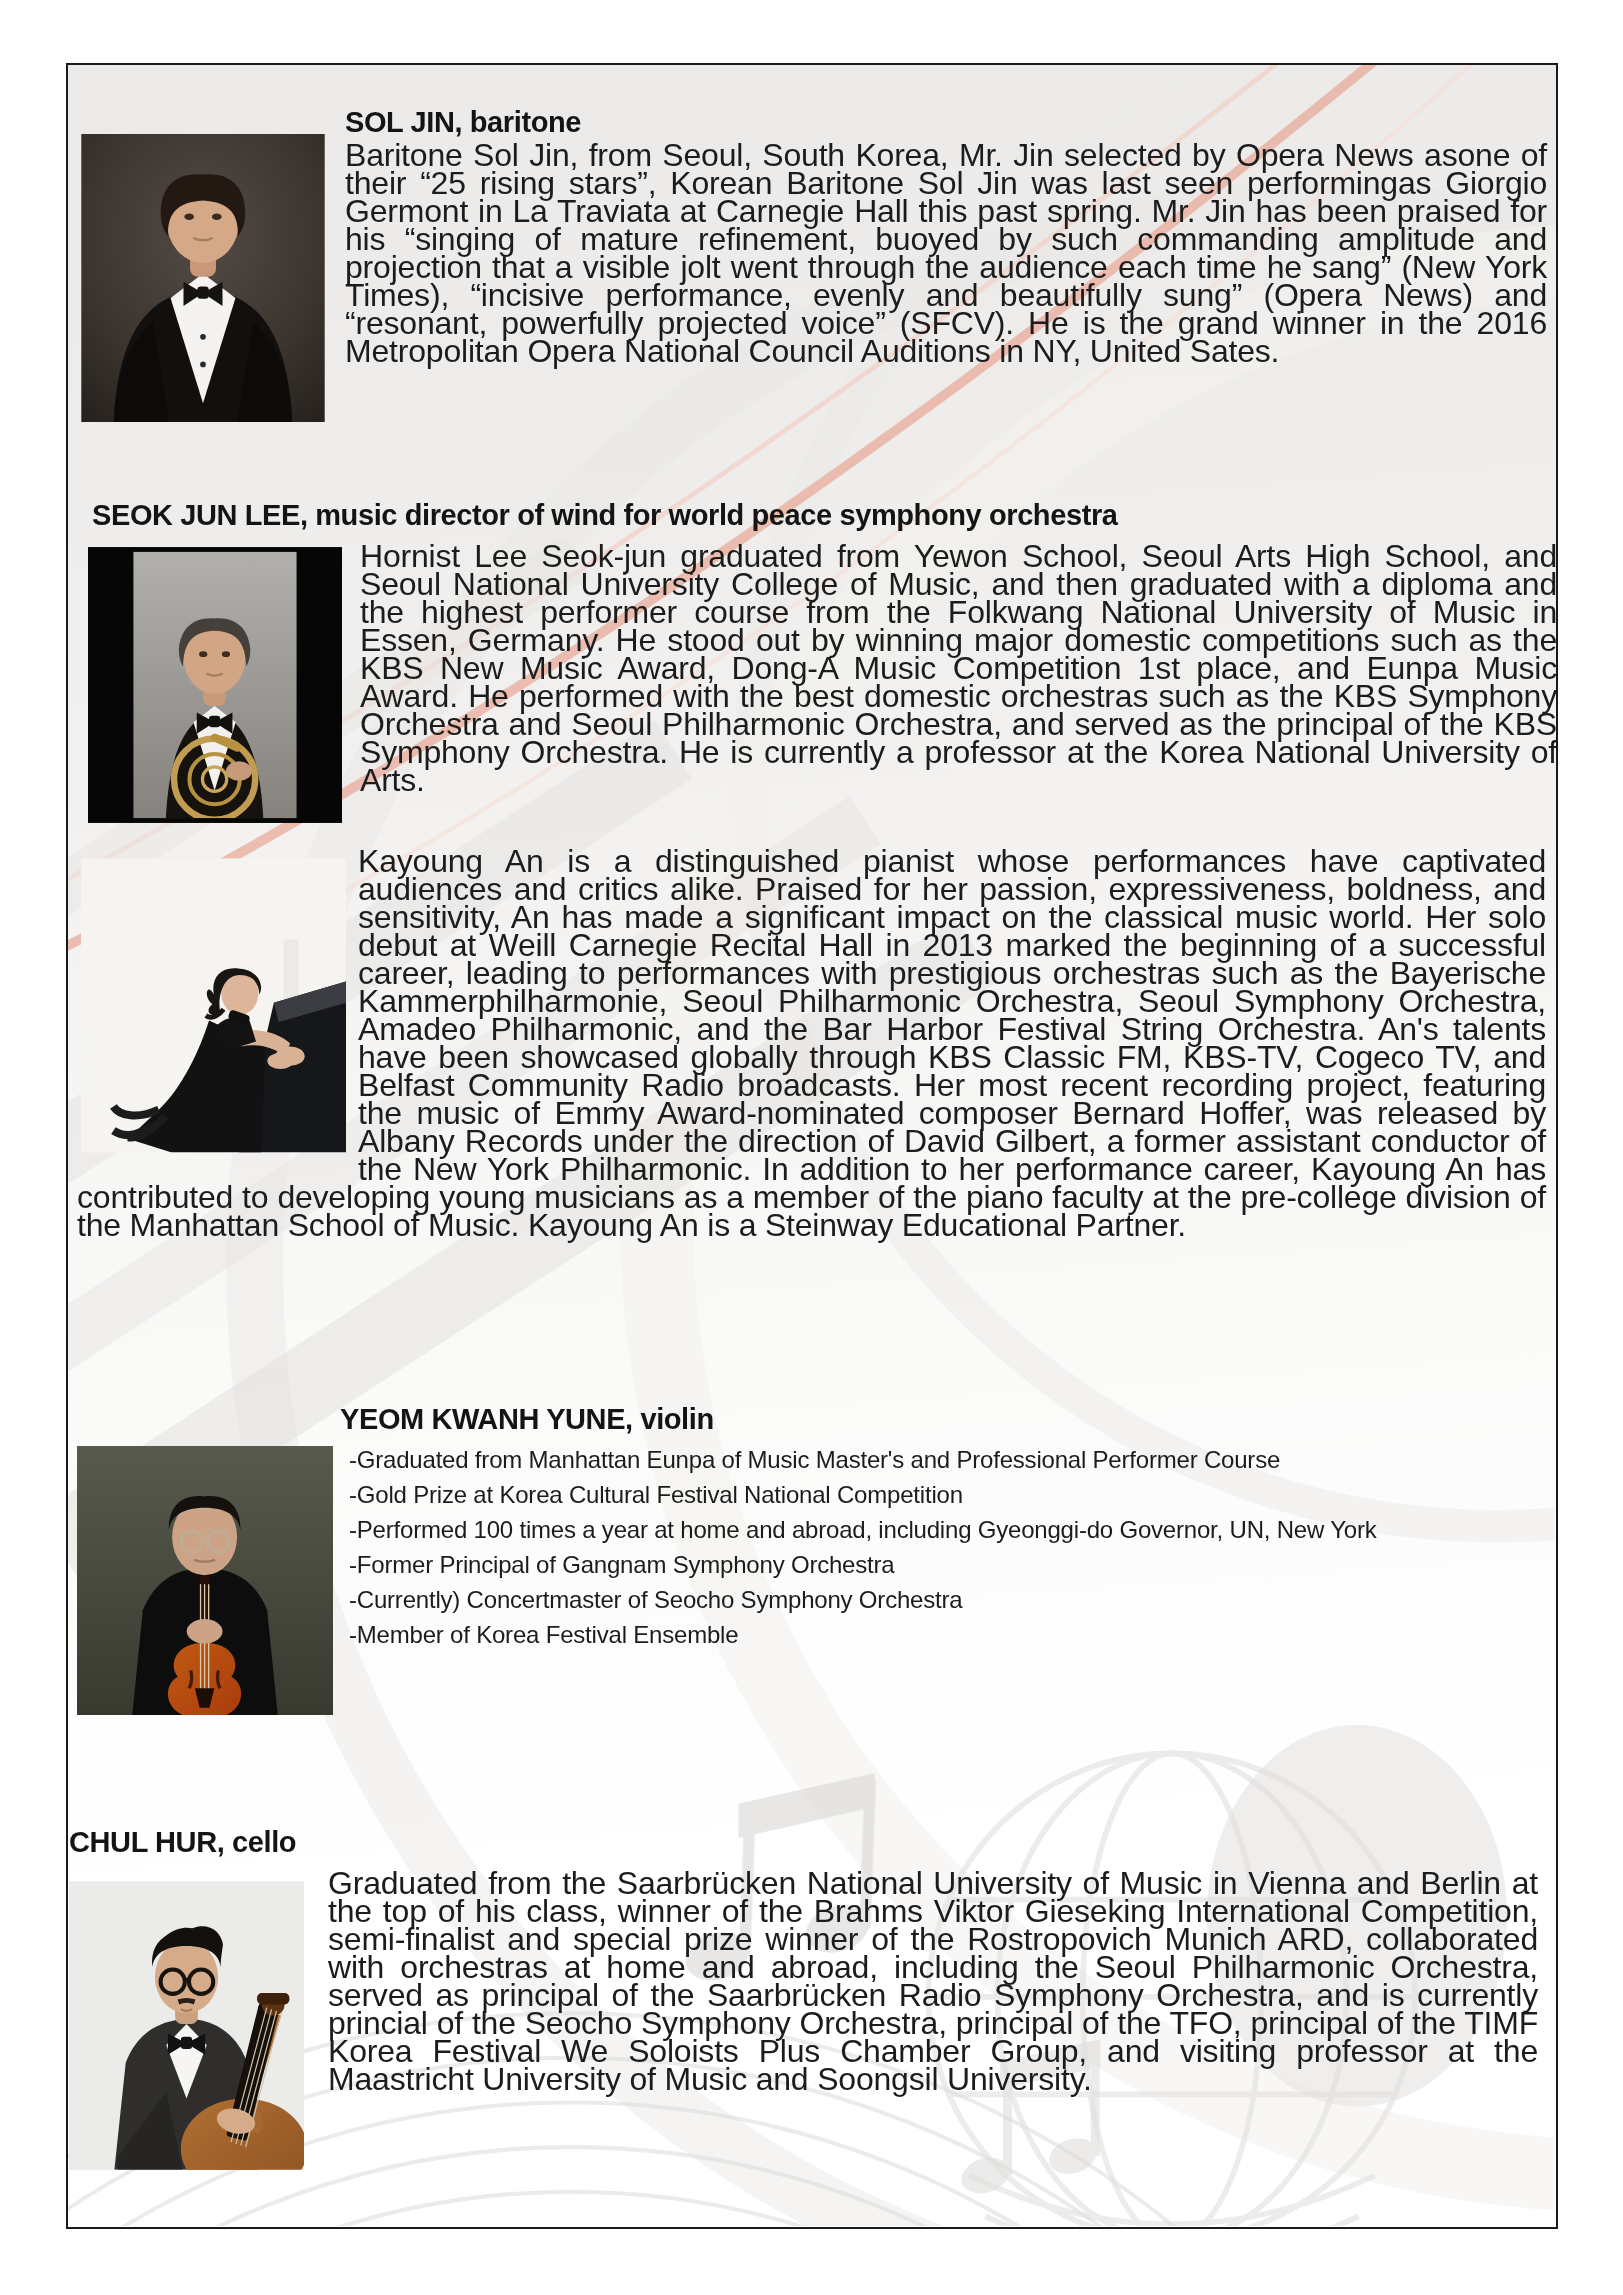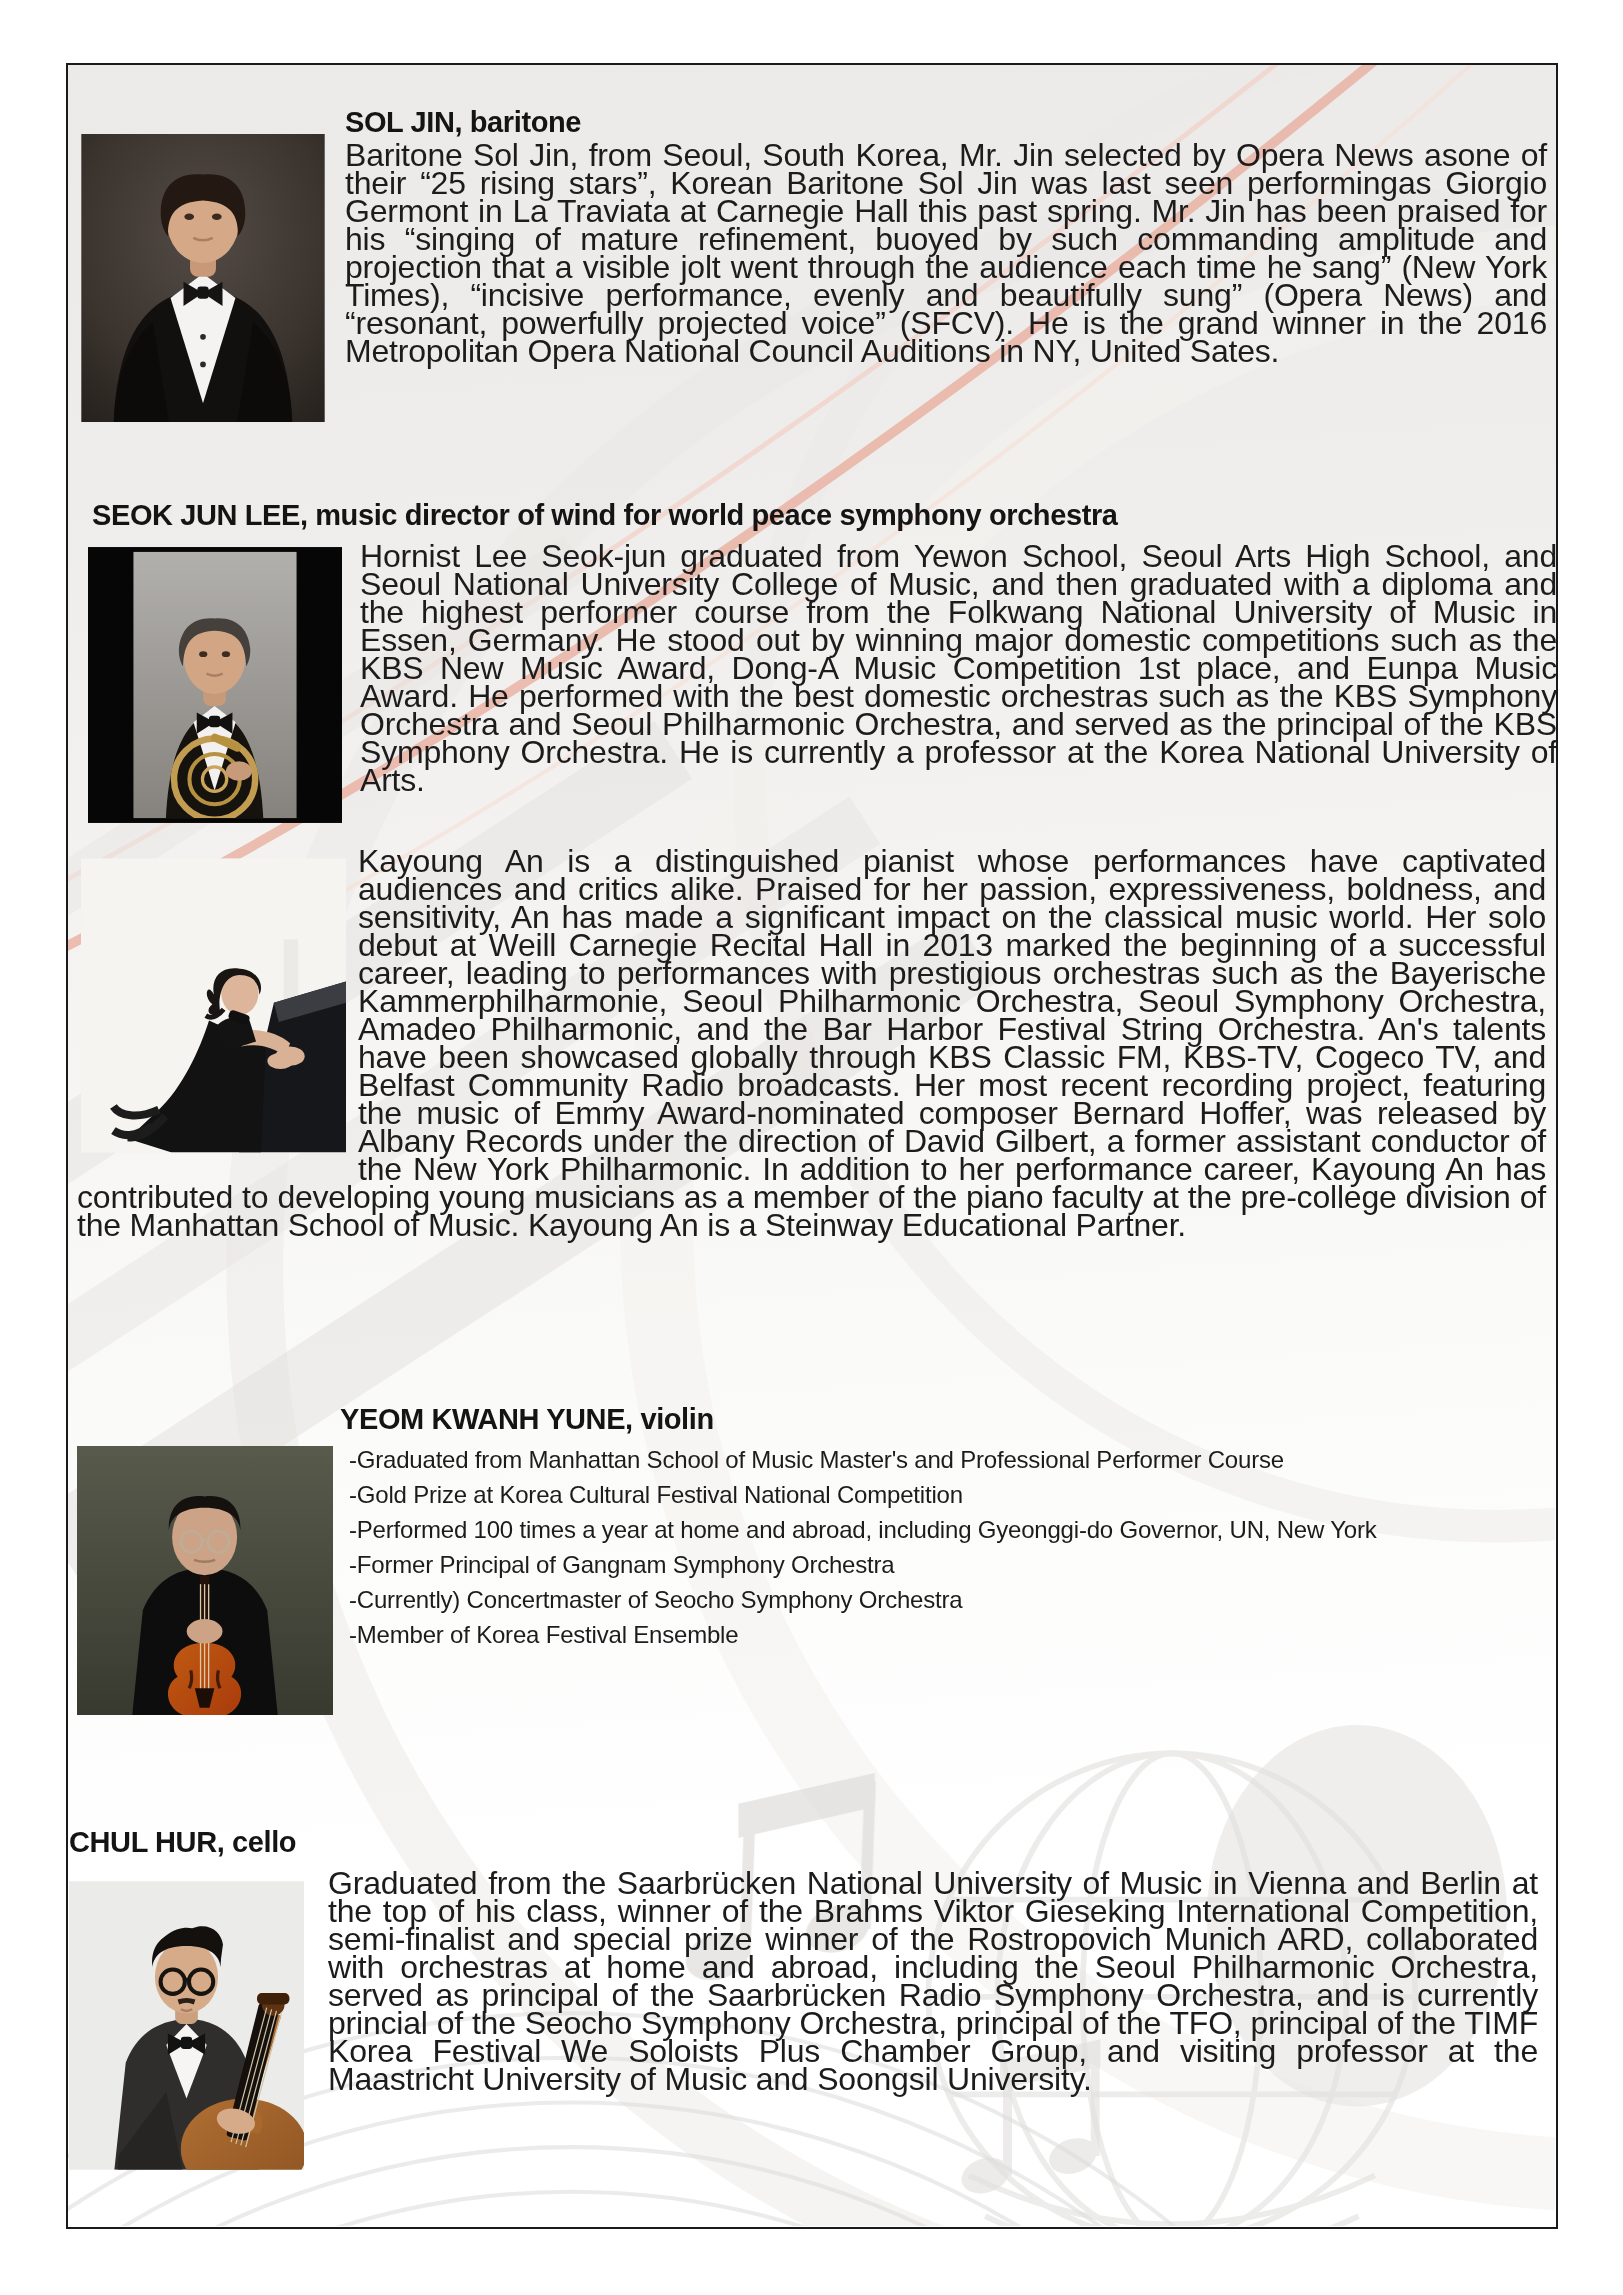--- a/index.html
+++ b/index.html
@@ -219,21 +219,21 @@
         <path d="M140 276 q 3 12 -2 22 M 174 276 q -3 12 2 22" stroke="#431c08" stroke-width="4" fill="none"></path>
         <g stroke="#d8c9a8" stroke-width="1.6">
             <line x1="152" y1="170" x2="152" y2="300"></line>
             <line x1="157" y1="170" x2="157" y2="302"></line>
             <line x1="162" y1="170" x2="162" y2="300"></line>
           </g>
         <path d="M145 298 L169 298 L163 322 L151 322 Z" fill="#1c0d06"></path>
         <ellipse cx="157" cy="228" rx="22" ry="15" fill="#cda387"></ellipse>
       </svg>
       <div class="bullet-list">
-        <div class="bullet-item">-Graduated from Manhattan School of Music Master's and Professional Performer Course</div>
+        <div class="bullet-item">-Graduated from Manhattan Eunpa of Music Master's and Professional Performer Course</div>
         <div class="bullet-item">-Gold Prize at Korea Cultural Festival National Competition</div>
         <div class="bullet-item">-Performed 100 times a year at home and abroad, including Gyeonggi-do Governor, UN, New York</div>
         <div class="bullet-item">-Former Principal of Gangnam Symphony Orchestra</div>
         <div class="bullet-item">-Currently) Concertmaster of Seocho Symphony Orchestra</div>
         <div class="bullet-item">-Member of Korea Festival Ensemble</div>
       </div>
     </div>
 
     <div class="section" id="sec-chul-hur">
       <h2 class="sec-heading">CHUL HUR, cello</h2>

